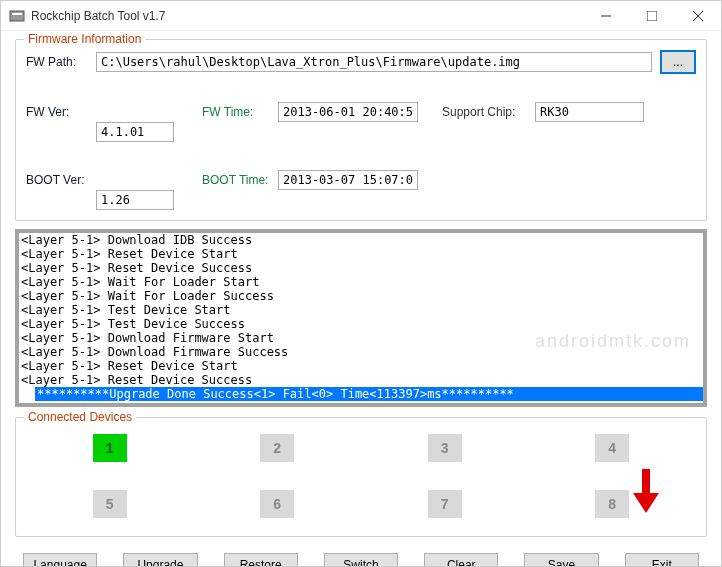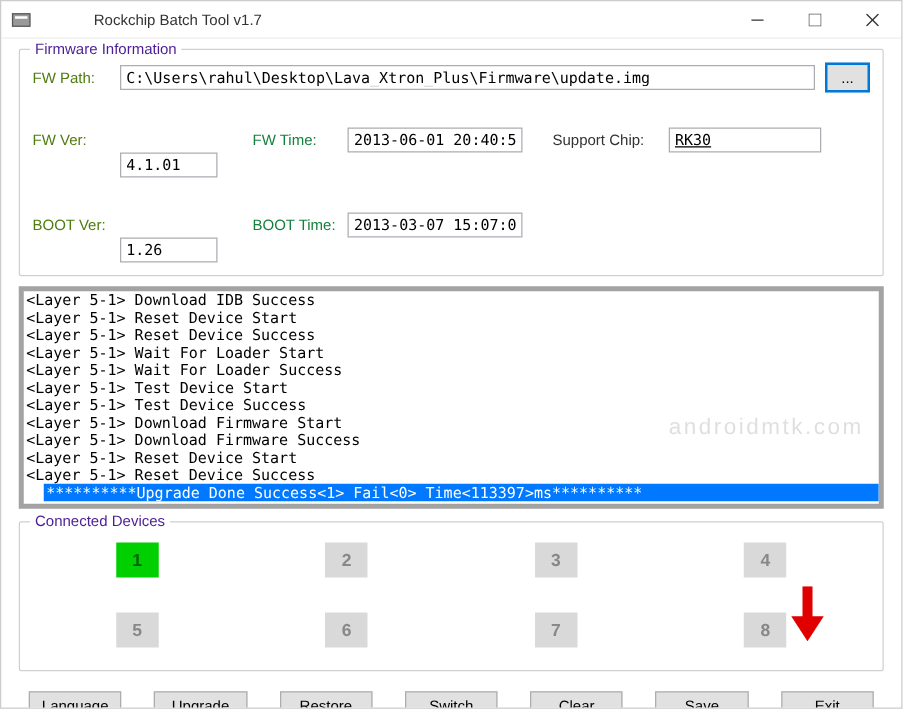--- a/index.html
+++ b/index.html
@@ -1,38 +1,38 @@
 <!DOCTYPE html>
 <html><head>
   <meta charset="utf-8">
   <style>
     * { box-sizing: border-box; margin: 0; padding: 0; }
     body { font-family: "Segoe UI", Tahoma, sans-serif; font-size: 12px; background: #fff; width: 722px; height: 567px; border: 1px solid #ccc; position: relative; }
     
-    .titlebar { height: 30px; display: flex; align-items: center; padding: 0 0 0 8px; border-bottom: 1px solid #eee; gap: 44px; }
+    .titlebar { height: 30px; display: flex; align-items: center; padding: 0 0 0 8px; border-bottom: 1px solid #eee; }
     .titlebar-icon { width: 16px; height: 16px; margin-right: 6px; }
     .title-text { flex: 1; font-size: 12px; color: #333; }
     .win-controls { display: flex; }
     .win-btn { width: 46px; height: 30px; display: flex; align-items: center; justify-content: center; color: #333; cursor: pointer; }
     
     .content { padding: 8px 14px; }
     
     .groupbox { border: 1px solid #d0d0d0; border-radius: 2px; position: relative; padding: 10px 10px 10px 10px; margin-bottom: 8px; }
-    .groupbox-title { position: absolute; top: -8px; left: 8px; background: #fff; padding: 0 4px; font-size: 12px; color: #4c1d95; }
+    .groupbox-title { position: absolute; top: -8px; left: 8px; background: #fff; padding: 0 4px; font-size: 12px; color: #c2410c; }
     
     .fw-row { display: flex; align-items: center; margin-bottom: 8px; gap: 8px; }
-    .fw-label { width: 62px; color: #4d7c0f; font-size: 12px; }
+    .fw-label { width: 62px; color: #0f172a; font-size: 12px; }
     .fw-label2 { width: 68px; color: #15803d; font-size: 12px; }
     .fw-label3 { width: 85px; color: #333; font-size: 12px; }
     .text-input { border: 1px solid #abadb3; padding: 2px 4px; font-family: "SimSun", monospace; font-size: 12px; background: #fff; height: 20px; }
     .path-input { flex: 1; }
     .browse-btn { width: 36px; height: 24px; border: 2px solid #0078d7; background: #e1e1e1; display: flex; align-items: center; justify-content: center; cursor: pointer; font-size: 12px; }
     .small-input { width: 78px; margin-top: 40px; }
     .med-input { width: 140px; }
-    .chip-input { width: 122px; text-decoration: underline; }
+    .chip-input { width: 109px; }
     
     .log-box { border: 4px solid #a3a3a3; background: #fff; height: 178px; overflow: auto; font-family: "SimSun", monospace; font-size: 12px; line-height: 14px; margin-bottom: 10px; }
     .log-line { padding: 0 2px; white-space: pre; }
     .log-line.selected { background: #0078ff; color: #fff; margin-left: 16px; }
     
     .devices-box { padding: 12px 10px 14px 10px; }
     .device-grid { display: grid; grid-template-columns: repeat(4, 1fr); grid-template-rows: repeat(2, 1fr); gap: 28px 100px; justify-items: center; padding: 4px 50px; }
     .device-slot { width: 34px; height: 28px; background: #d9d9d9; display: flex; align-items: center; justify-content: center; font-size: 14px; font-weight: bold; color: #888; }
     .device-slot.active { background: #00d000; color: #006000; }
     

